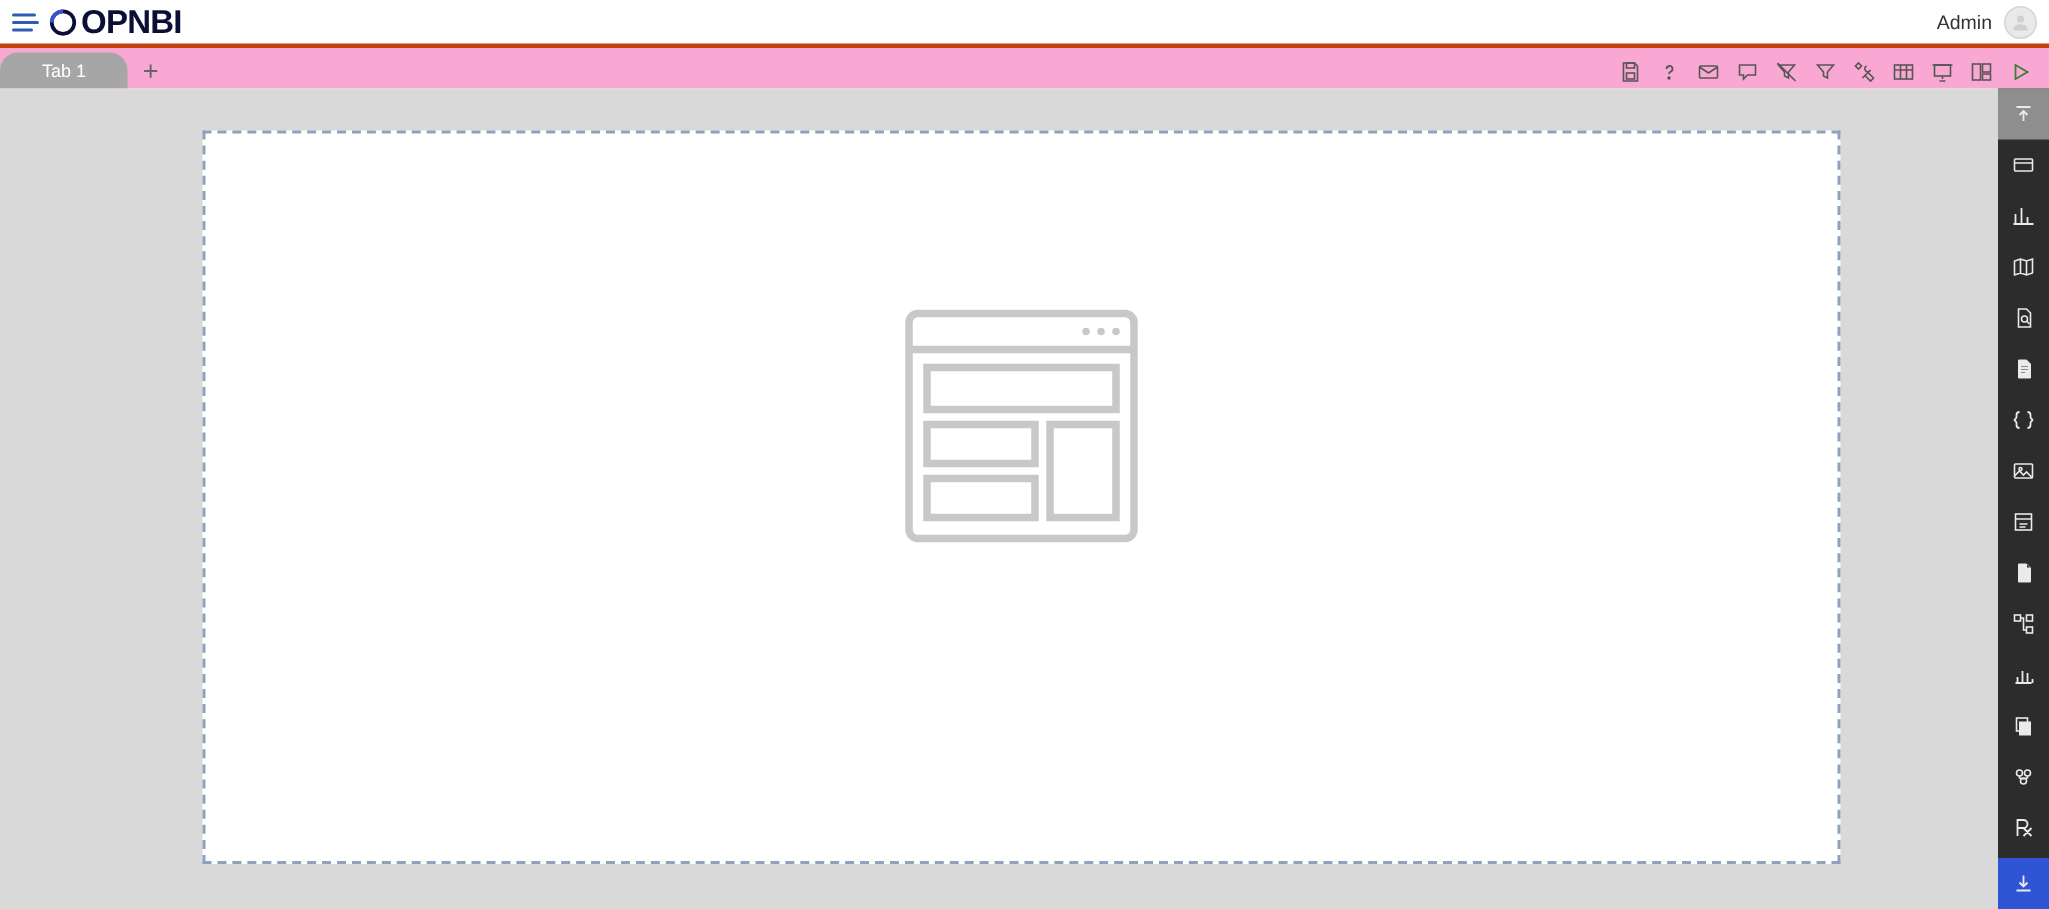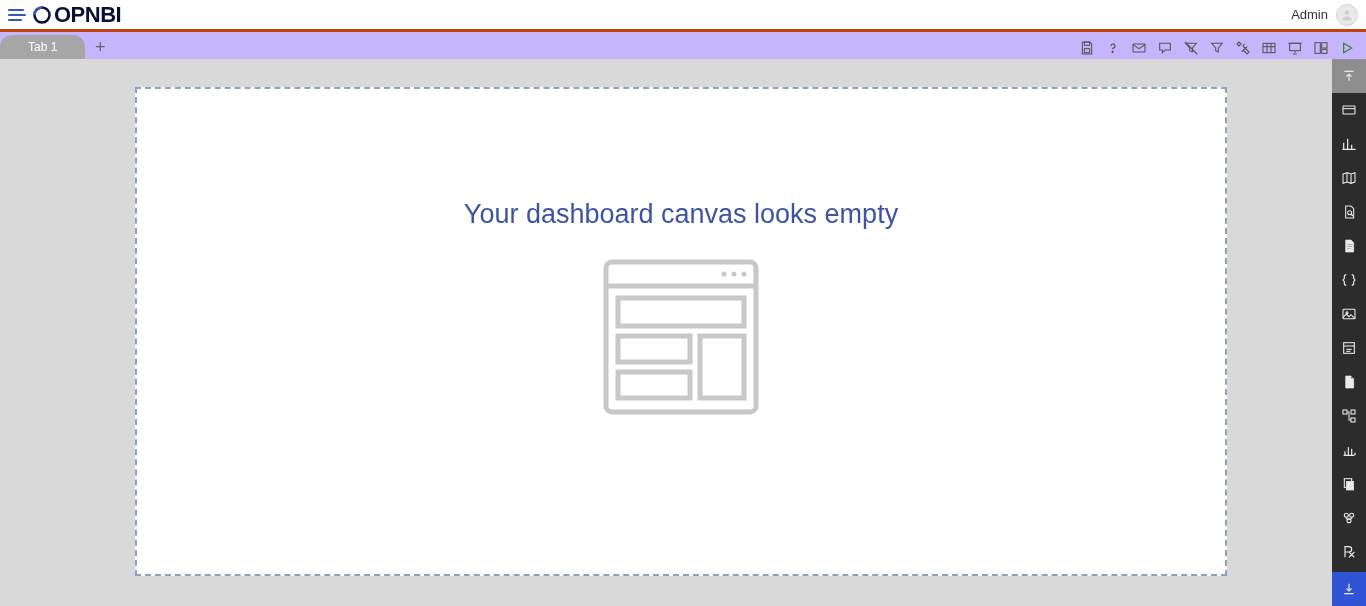--- a/index.html
+++ b/index.html
@@ -22,21 +22,21 @@
   .hamburger span:nth-child(3){width:14px;}
   .logo { font-size: 22px; font-weight: 800; letter-spacing: -0.5px; color: #0a0f36; display:flex; align-items:center; }
   .logo svg { margin-right: 2px; }
   .topbar-right { display: flex; align-items: center; gap: 8px; font-size: 13px; color: #333; }
   .avatar { width: 22px; height: 22px; border-radius: 50%; background: #e9e9e9; border: 1px solid #d4d4d4; display:flex; align-items:center; justify-content:center; }
   .avatar svg { opacity: .55; }
 
   
   .tabsrow {
     height: 27px;
-    background: #c4b5fd;
+    background: #f9a8d4;
     display: flex;
     align-items: flex-end;
     justify-content: space-between;
     padding: 0 6px 0 0;
     position: relative;
     text-align: center;
   }
   .tabs-left { display: flex; align-items: flex-end; }
   .tab {
     height: 24px;
@@ -220,21 +220,20 @@
       <svg width="16" height="16" viewBox="0 0 24 24" fill="none" stroke-width="1.8">
           <path d="M7 5v14l12-7z"></path>
         </svg>
     </div>
   </div>
 </div>
 
 <div class="body-area">
   <div class="canvas-wrap">
     <div class="empty-state">
-      <div class="empty-title">Your dashboard canvas looks empty</div>
       <div class="empty-illustration">
         <svg width="170" height="170" viewBox="0 0 170 170">
           <rect x="10" y="10" width="150" height="150" rx="6" fill="none" stroke="#c8c8c8" stroke-width="5"></rect>
           <line x1="10" y1="34" x2="160" y2="34" stroke="#c8c8c8" stroke-width="5"></line>
           <circle cx="128" cy="22" r="2.5" fill="#c8c8c8"></circle>
           <circle cx="138" cy="22" r="2.5" fill="#c8c8c8"></circle>
           <circle cx="148" cy="22" r="2.5" fill="#c8c8c8"></circle>
           <rect x="22" y="46" width="126" height="28" fill="none" stroke="#c8c8c8" stroke-width="5"></rect>
           <rect x="22" y="84" width="72" height="26" fill="none" stroke="#c8c8c8" stroke-width="5"></rect>
           <rect x="22" y="120" width="72" height="26" fill="none" stroke="#c8c8c8" stroke-width="5"></rect>

